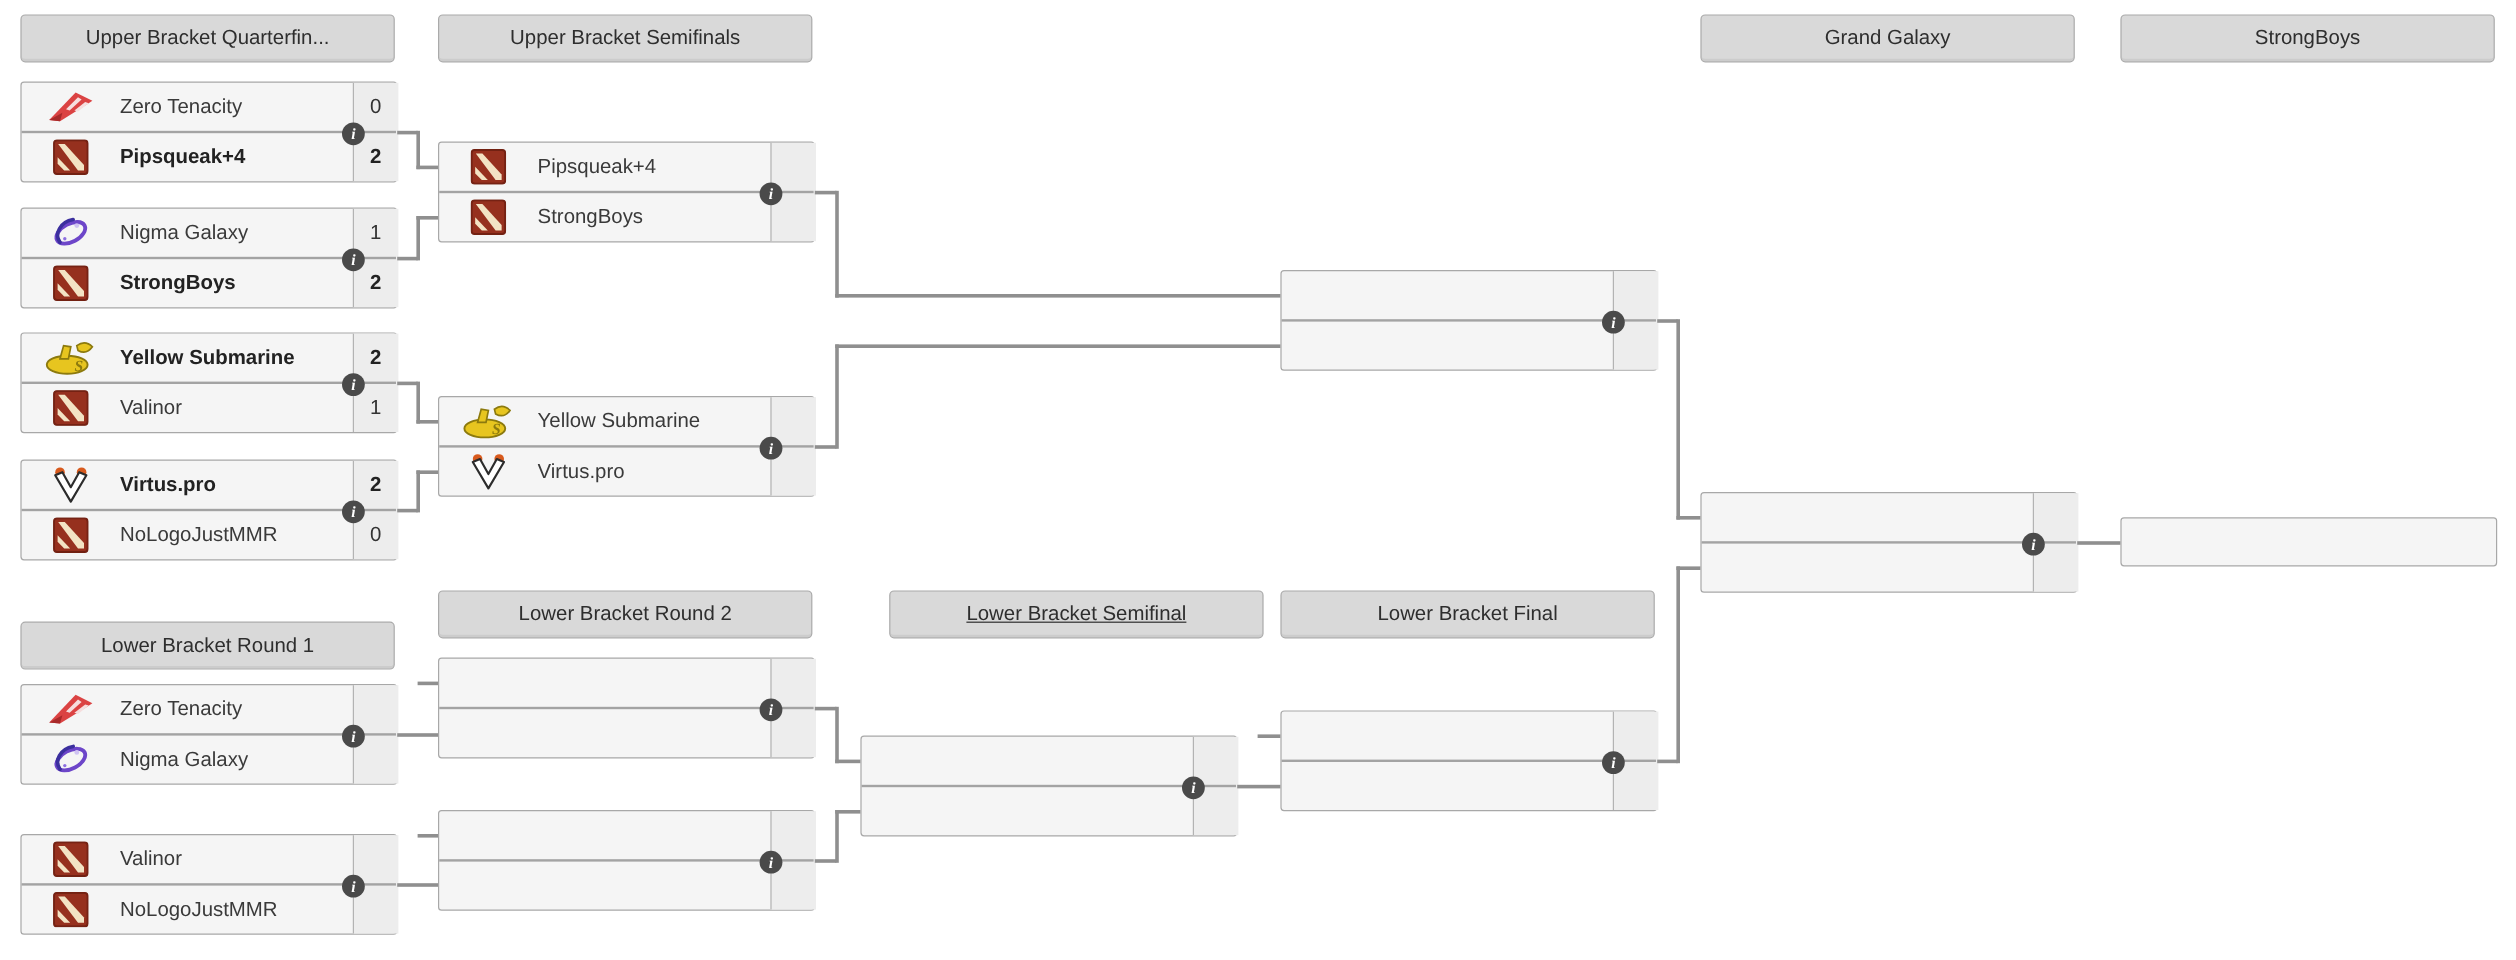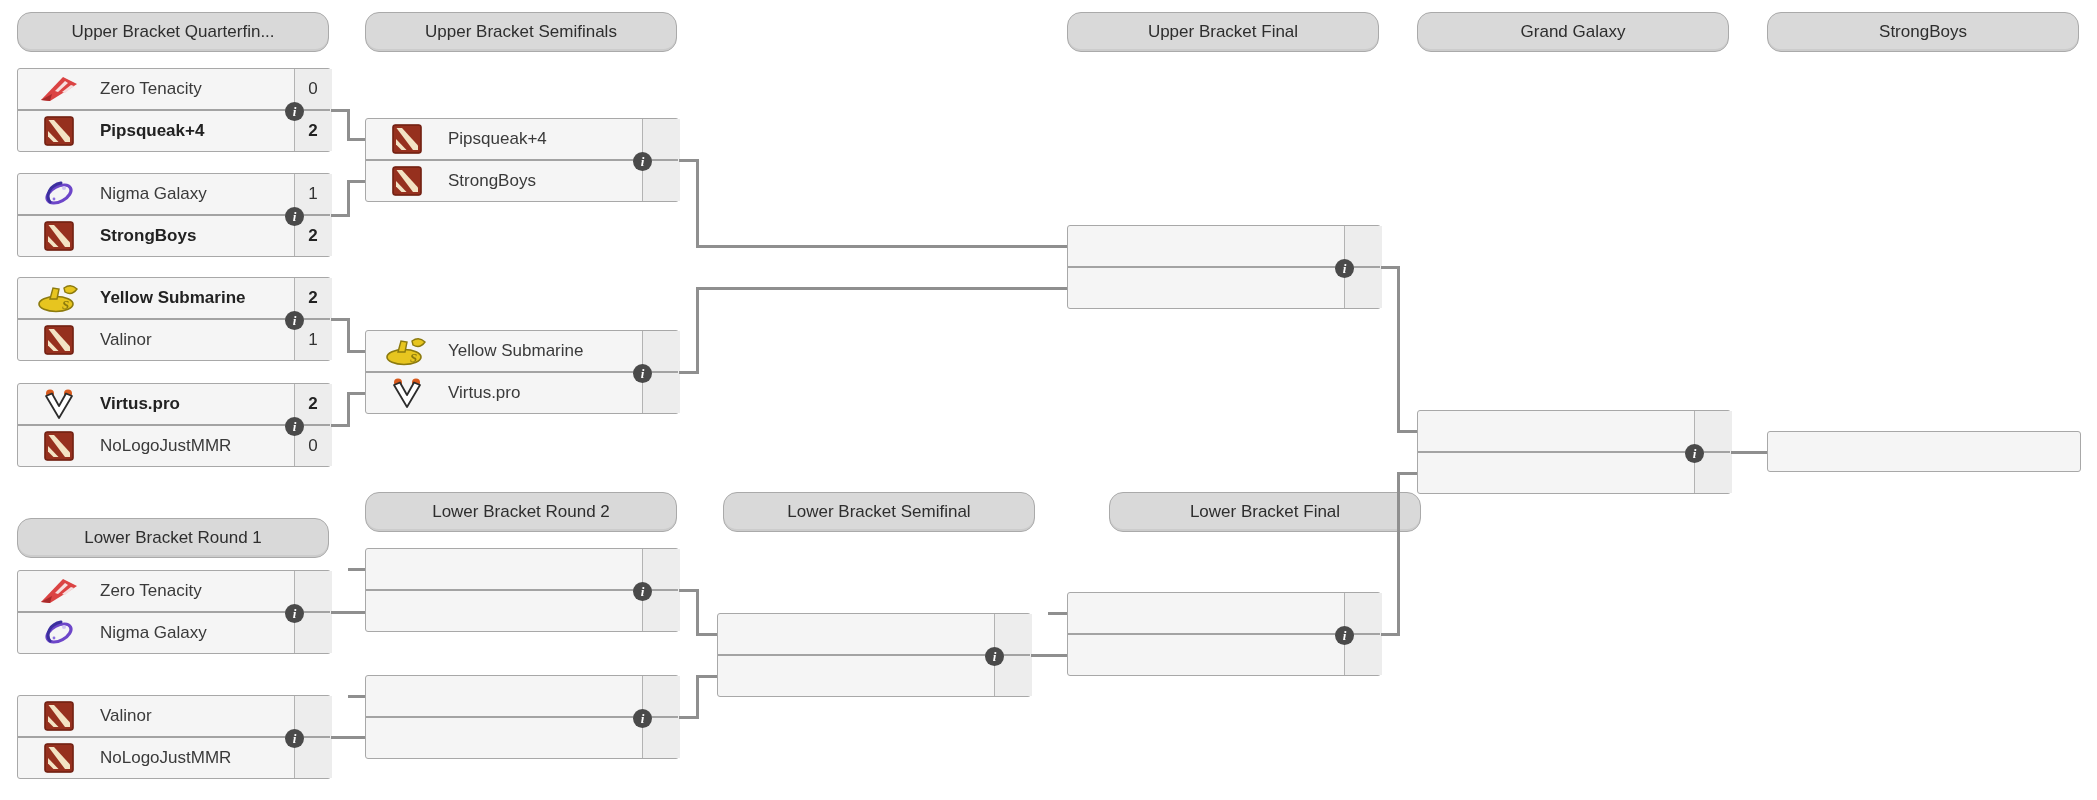--- a/index.html
+++ b/index.html
@@ -2,21 +2,21 @@
 <html><head>
 <meta charset="utf-8">
 <style>
   html,body { margin:0; padding:0; background:#ffffff; }
   body { width:2097px; height:800px; font-family:"Liberation Sans", sans-serif; }
   .bracket { position:relative; width:2097px; height:800px; background:#ffffff; overflow:hidden; }
 
   
   .hdr {
     position:absolute; width:312px; height:40px; box-sizing:border-box;
-    background:#d9d9d9; border:1px solid #aaaaaa; border-radius:14px;
+    background:#d9d9d9; border:1px solid #aaaaaa; border-radius:4px;
     box-shadow: inset 0 -2px 0 rgba(0,0,0,0.06);
     display:flex; align-items:center; justify-content:center;
     font-size:17px; color:#2e2e2e;
   }
 
   
   .match {
     position:absolute; width:314px; height:84px; box-sizing:border-box;
     background:#f5f5f5; border:1px solid #a8a8a8; border-radius:3px;
   }
@@ -39,28 +39,27 @@
   .line { position:absolute; background:#8f8f8f; }
   .line.h { height:3px; } .line.v { width:3px; }
 </style>
 </head>
 <body>
 
 <div class="bracket">
 
   <div class="hdr" style="left:17px; top:12px;">Upper Bracket Quarterfin...</div>
   <div class="hdr" style="left:365px; top:12px;">Upper Bracket Semifinals</div>
-  <div class="hdr" style="left:1067px; top:12px;">Upper Bracket Final</div>
   <div class="hdr" style="left:1417px; top:12px;">Grand Galaxy</div>
   <div class="hdr" style="left:1767px; top:12px;">StrongBoys</div>
 
   <div class="hdr" style="left:17px; top:492px;margin-top:26px;">Lower Bracket Round 1</div>
   <div class="hdr" style="left:365px; top:492px;">Lower Bracket Round 2</div>
-  <div class="hdr" style="left:723px; top:492px;">Lower Bracket Semifinal</div>
-  <div class="hdr" style="left:1067px; top:492px;margin-left:42px;">Lower Bracket Final</div>
+  <div class="hdr" style="left:741px; top:492px;text-decoration:underline;">Lower Bracket Semifinal</div>
+  <div class="hdr" style="left:1067px; top:492px;">Lower Bracket Final</div>
 
   <div class="match" style="left:17px; top:68px;">
     <div class="scorebg"></div>
     <div class="trow top" data-winner="false">
       <span class="logo">
           <svg width="42" height="32" viewBox="0 0 42 32">
             <path d="M3 27 L25 4 L39 11 L33 15 L12 28 Z" fill="#db4343"></path>
             <path d="M3 27 L14 21 L12 28 Z" fill="#a82a2a"></path>
             <path d="M17 18 L27 8 L30 10 L20 19 Z" fill="#f6dede"></path>
             <path d="M24 19 L33 12 L36 13 L27 20 Z" fill="#f6dede"></path>

